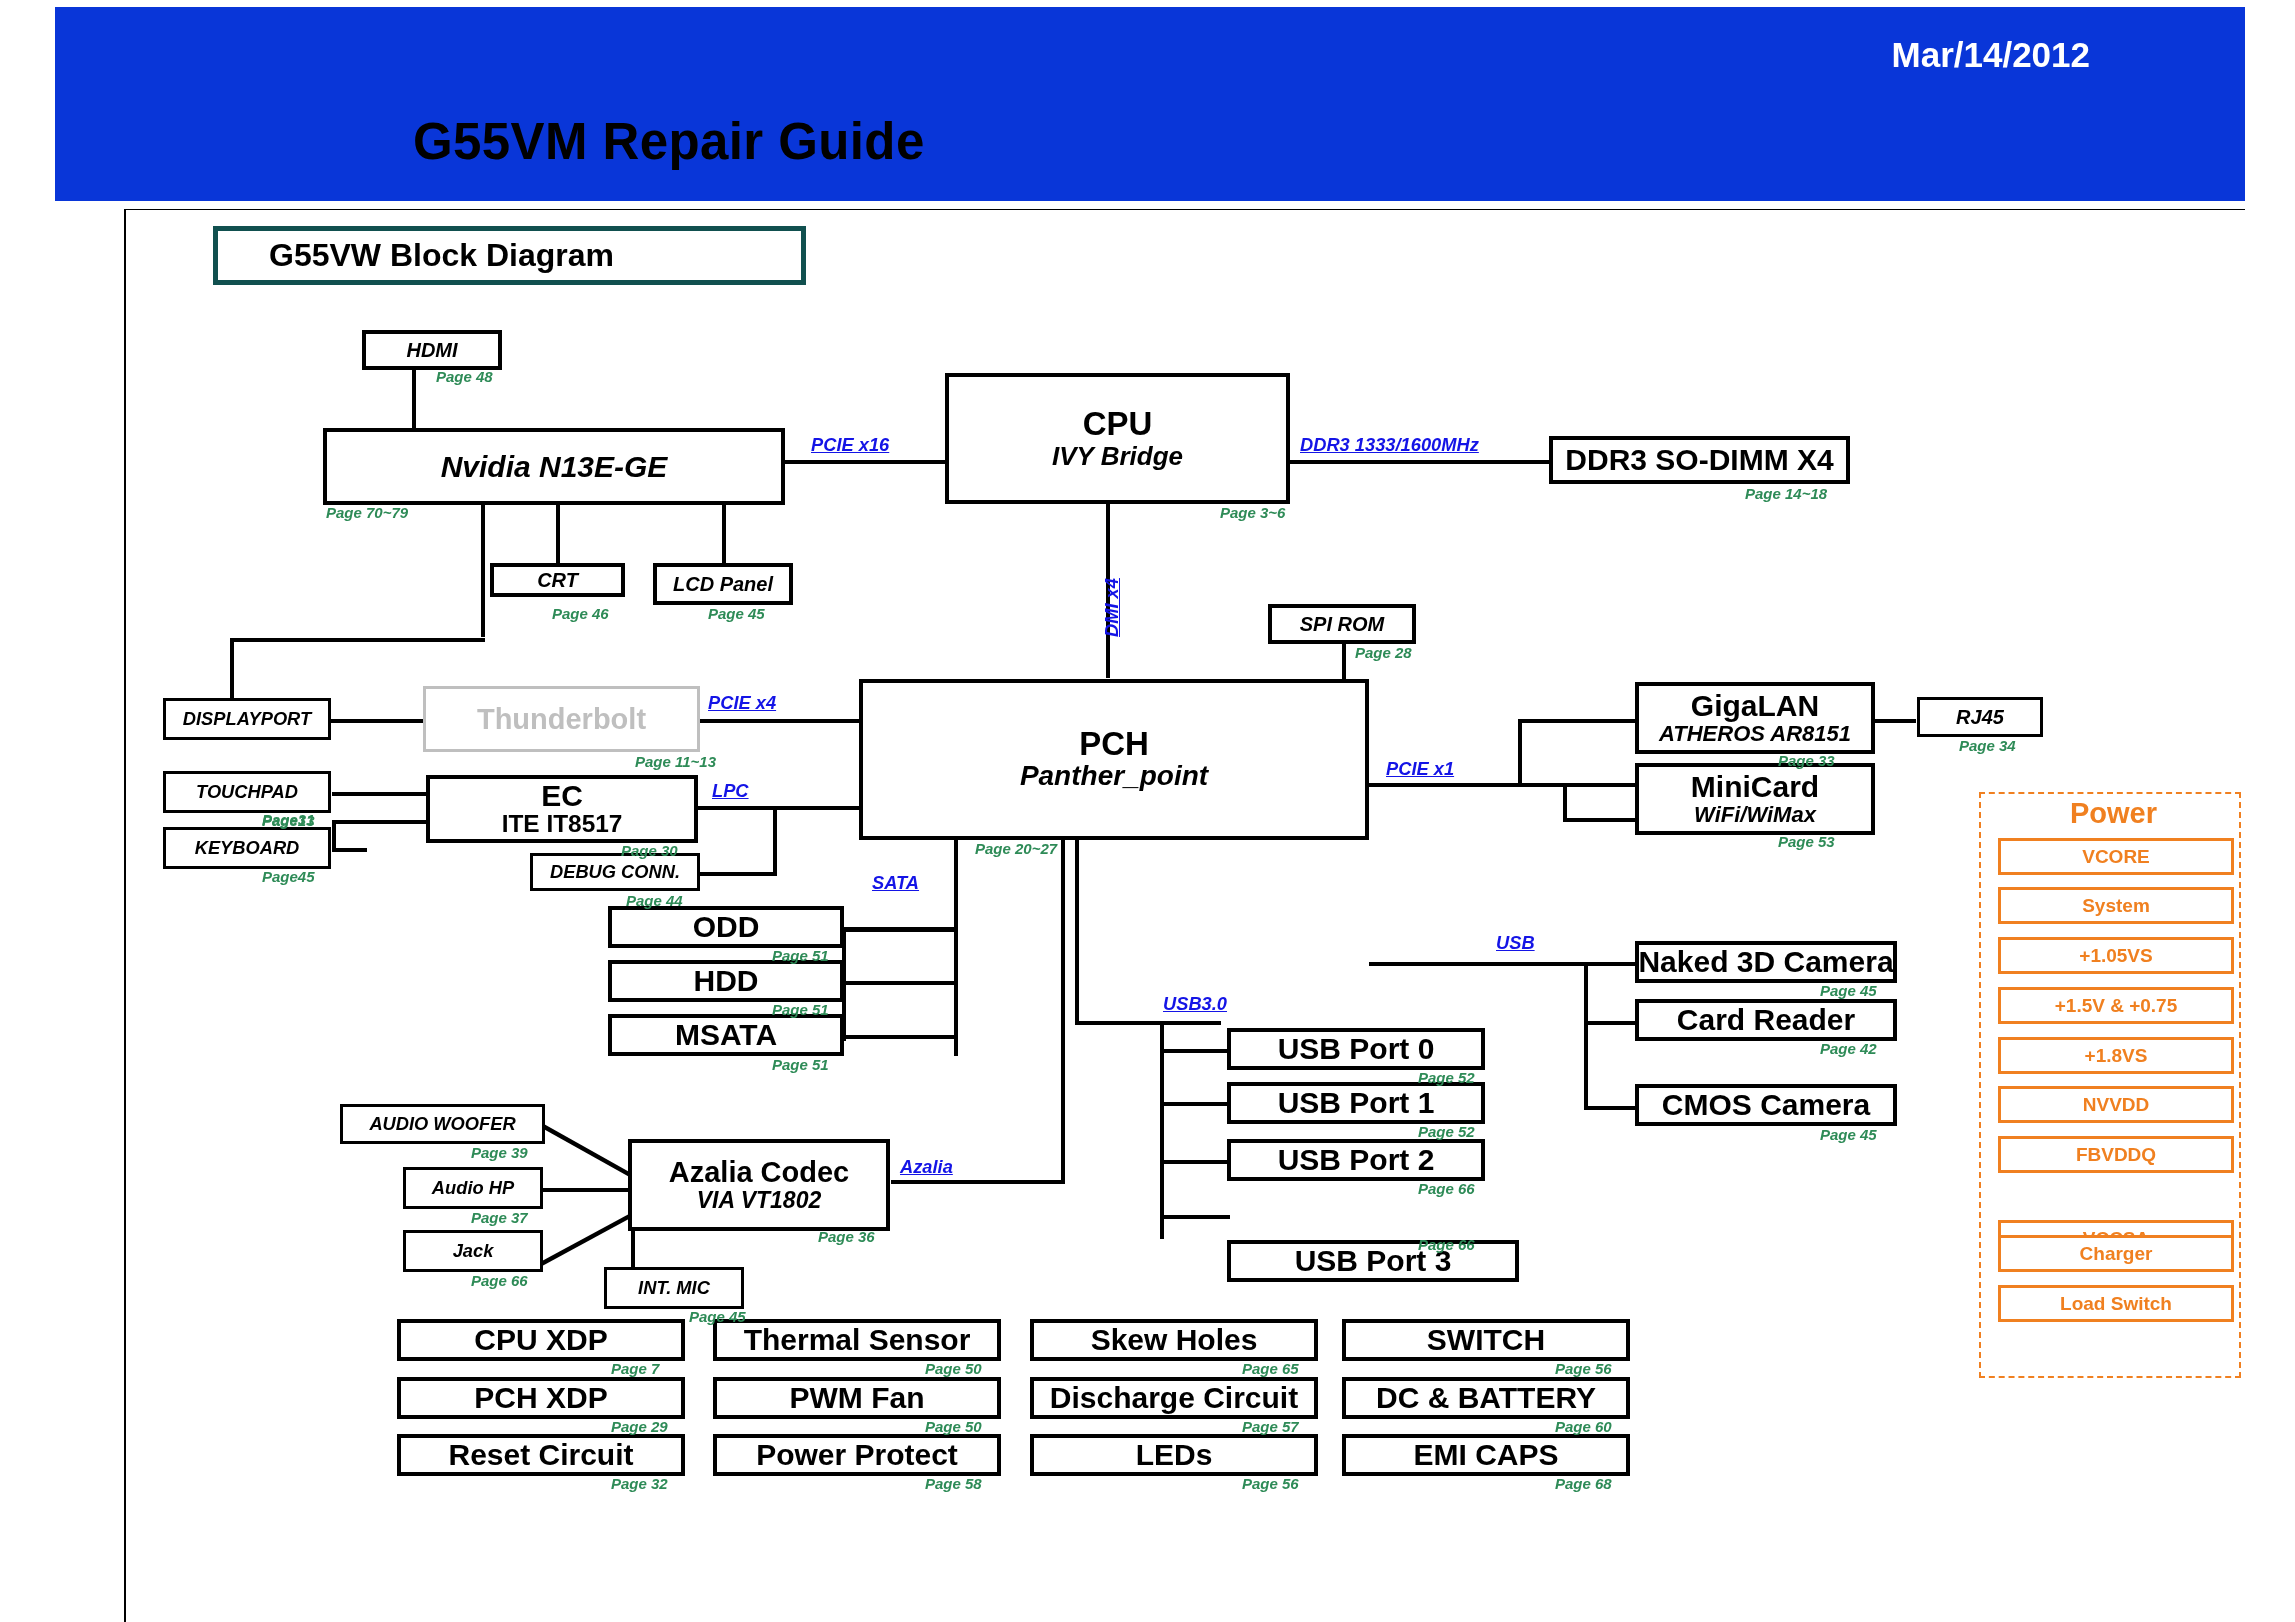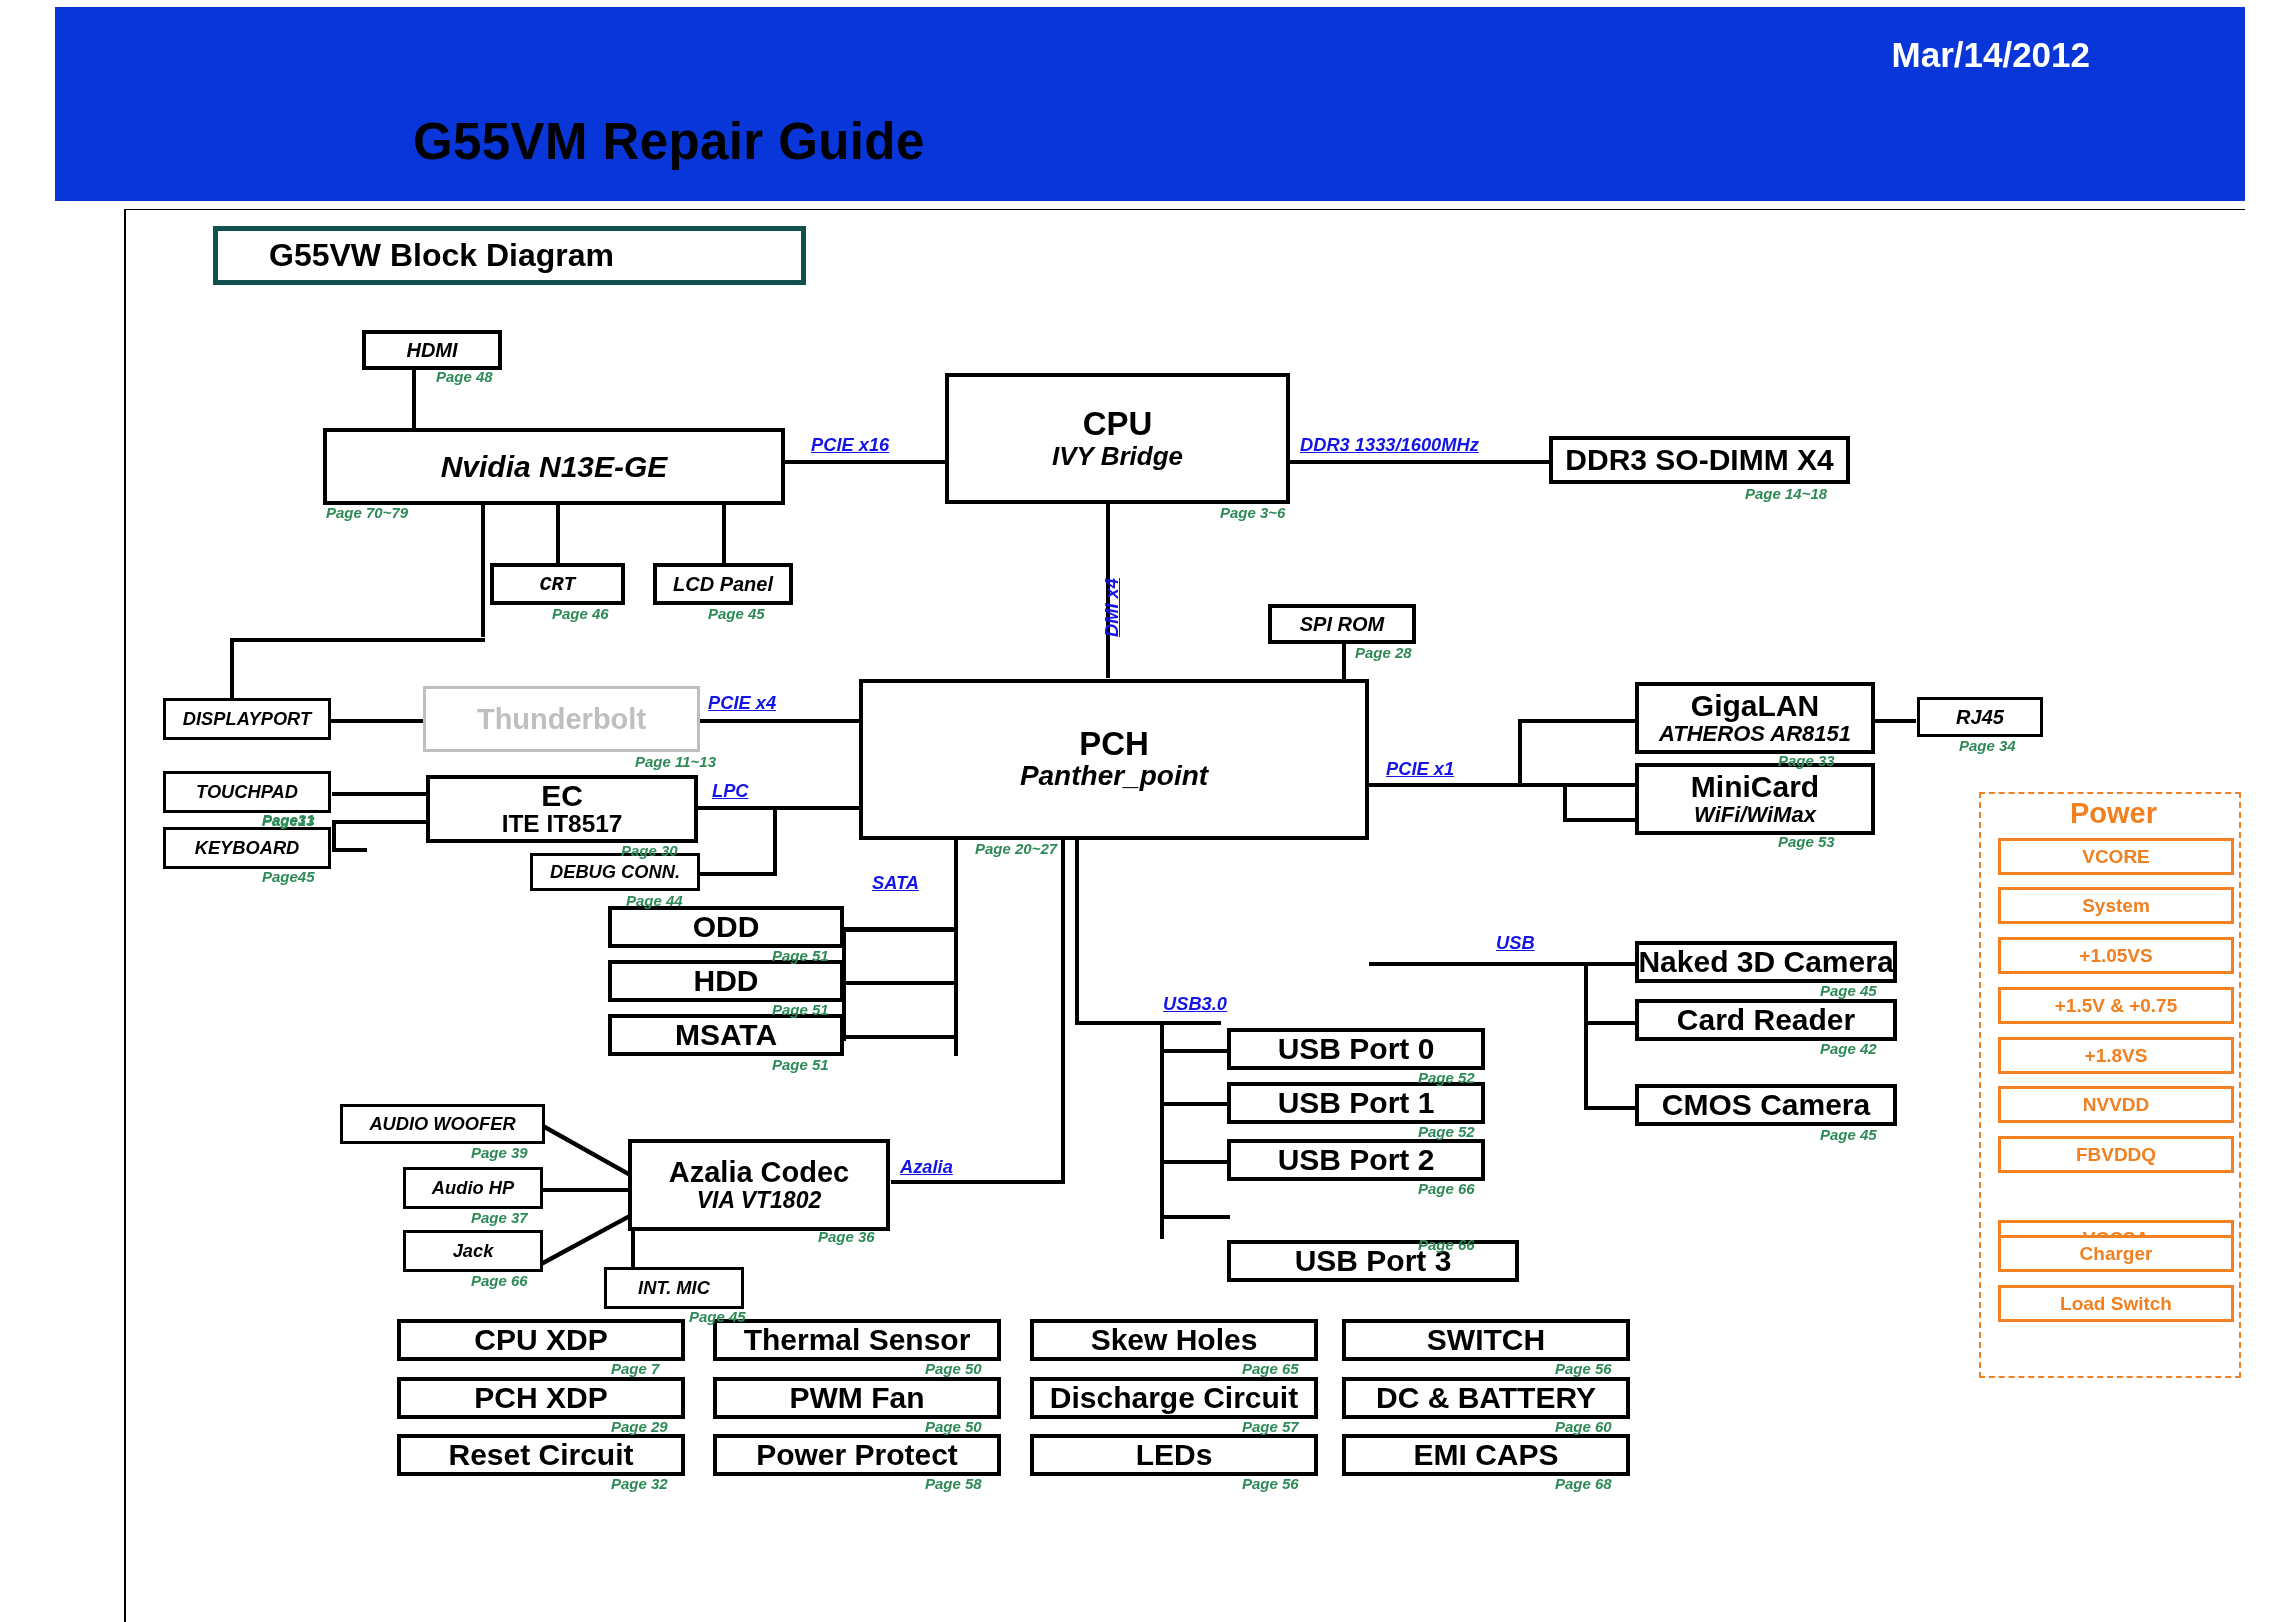--- a/index.html
+++ b/index.html
@@ -167,21 +167,21 @@
 <div class="blk italic" style="left:362px;top:330px;width:140px;height:40px;">
   <span class="l1">HDMI</span>
   </div>
 <div class="pg" style="left:436px;top:368px;">Page 48</div>
 
 <div class="blk big italic" style="left:323px;top:428px;width:462px;height:77px;">
   <span class="l1">Nvidia N13E-GE</span>
   </div>
 <div class="pg" style="left:326px;top:504px;">Page 70~79</div>
 
-<div class="blk italic" style="left:490px;top:563px;width:135px;height:42px;font-family:Liberation Mono, monospace;">
+<div class="blk italic" style="left:490px;top:563px;width:135px;height:34px;">
   <span class="l1">CRT</span>
   </div>
 <div class="pg" style="left:552px;top:605px;">Page 46</div>
 
 <div class="blk italic" style="left:653px;top:563px;width:140px;height:42px;">
   <span class="l1">LCD Panel</span>
   </div>
 <div class="pg" style="left:708px;top:605px;">Page 45</div>
 
 <div class="blk huge" style="left:945px;top:373px;width:345px;height:131px;">

